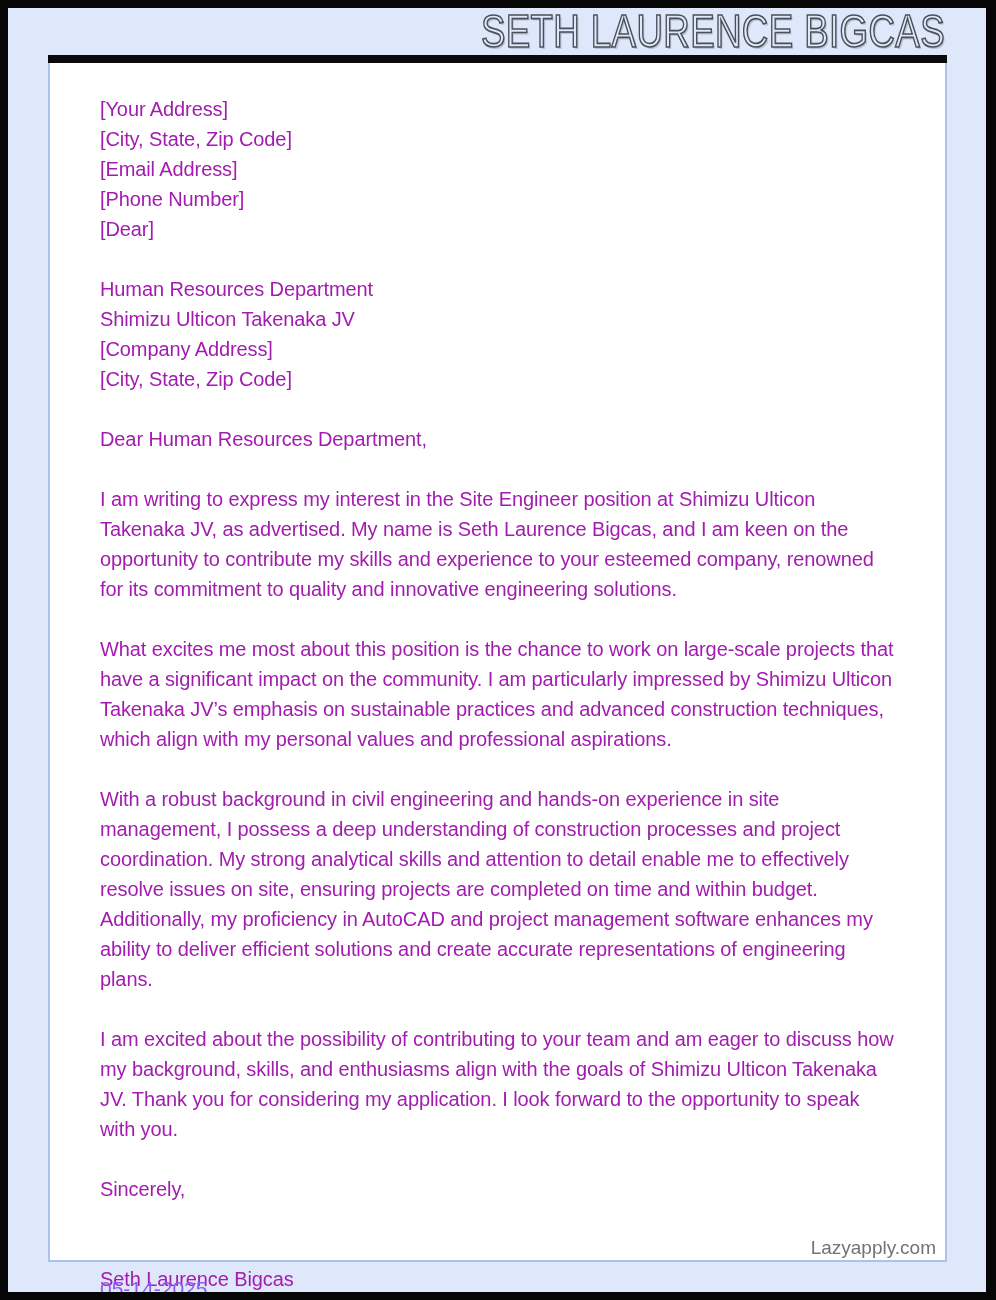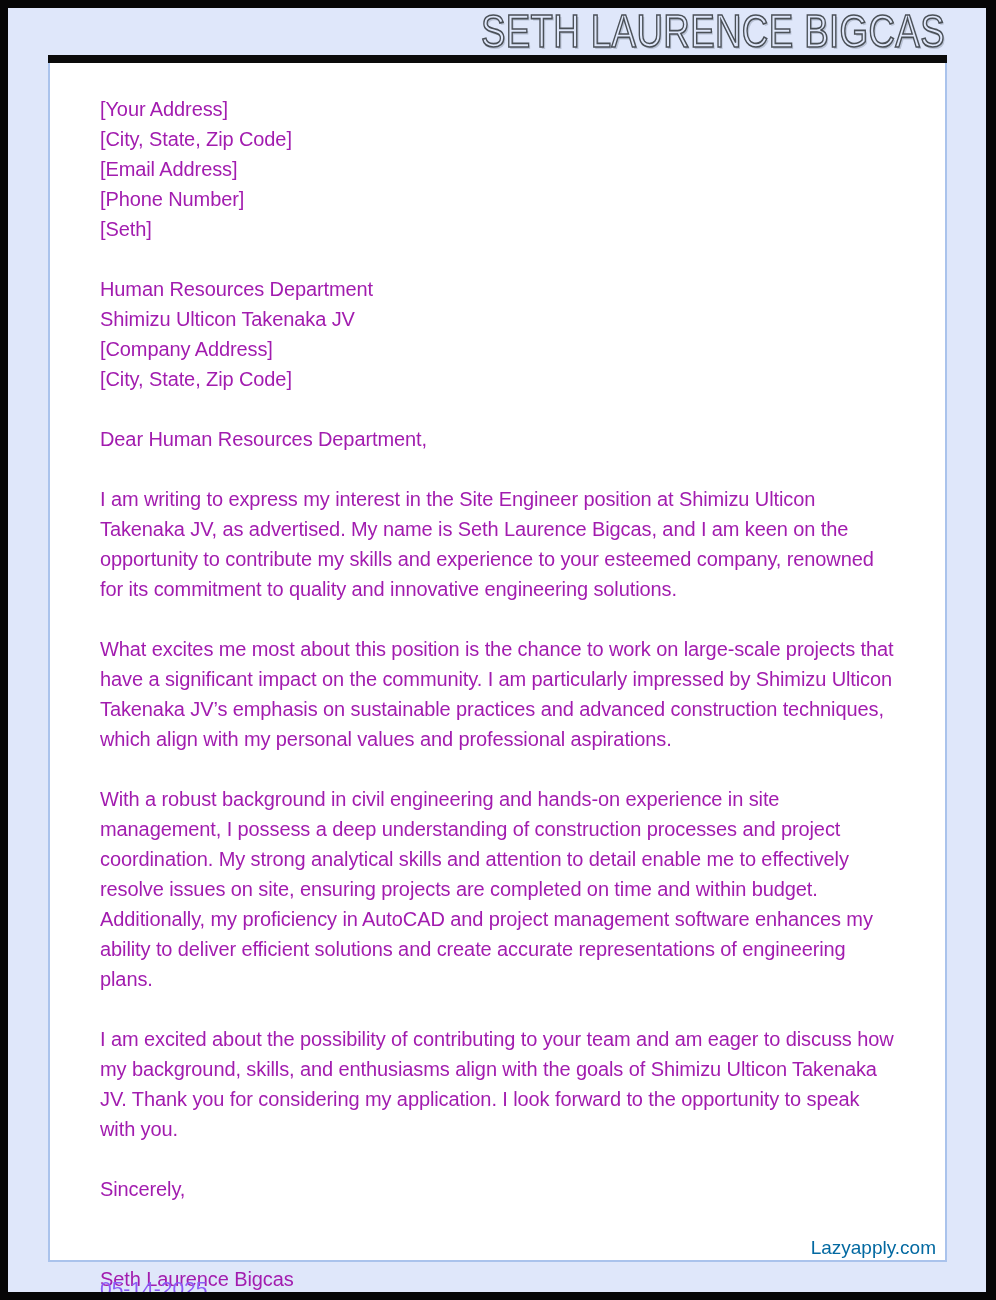--- a/index.html
+++ b/index.html
@@ -73,21 +73,21 @@
     left: 100px; top: 1277px;
     font-size: 21px;
     line-height: 24px;
     color: #8b5cf6;
     z-index: 3;
   }
   .watermark {
     position: absolute;
     right: 9px; bottom: 1px;
     font-size: 19px;
-    color: #0369a1;
+    color: #737373;
   }
   
   .frame {
     position: absolute;
     top: 0; left: 0; right: 0; bottom: 0;
     border: 8px solid #060606;
     border-right-width: 10px;
     box-sizing: border-box;
     pointer-events: none;
     z-index: 10;
@@ -105,21 +105,21 @@
   <div class="hline"></div>
 
   <div class="page">
     <div class="content">
 
       <div class="block">
         <div>[Your Address]</div>
         <div>[City, State, Zip Code]</div>
         <div>[Email Address]</div>
         <div>[Phone Number]</div>
-        <div>[Seth]</div>
+        <div>[Dear]</div>
       </div>
 
       <div class="block">
         <div>Human Resources Department</div>
         <div>Shimizu Ulticon Takenaka JV</div>
         <div>[Company Address]</div>
         <div>[City, State, Zip Code]</div>
       </div>
 
       <div class="para">Dear Human Resources Department,</div>

